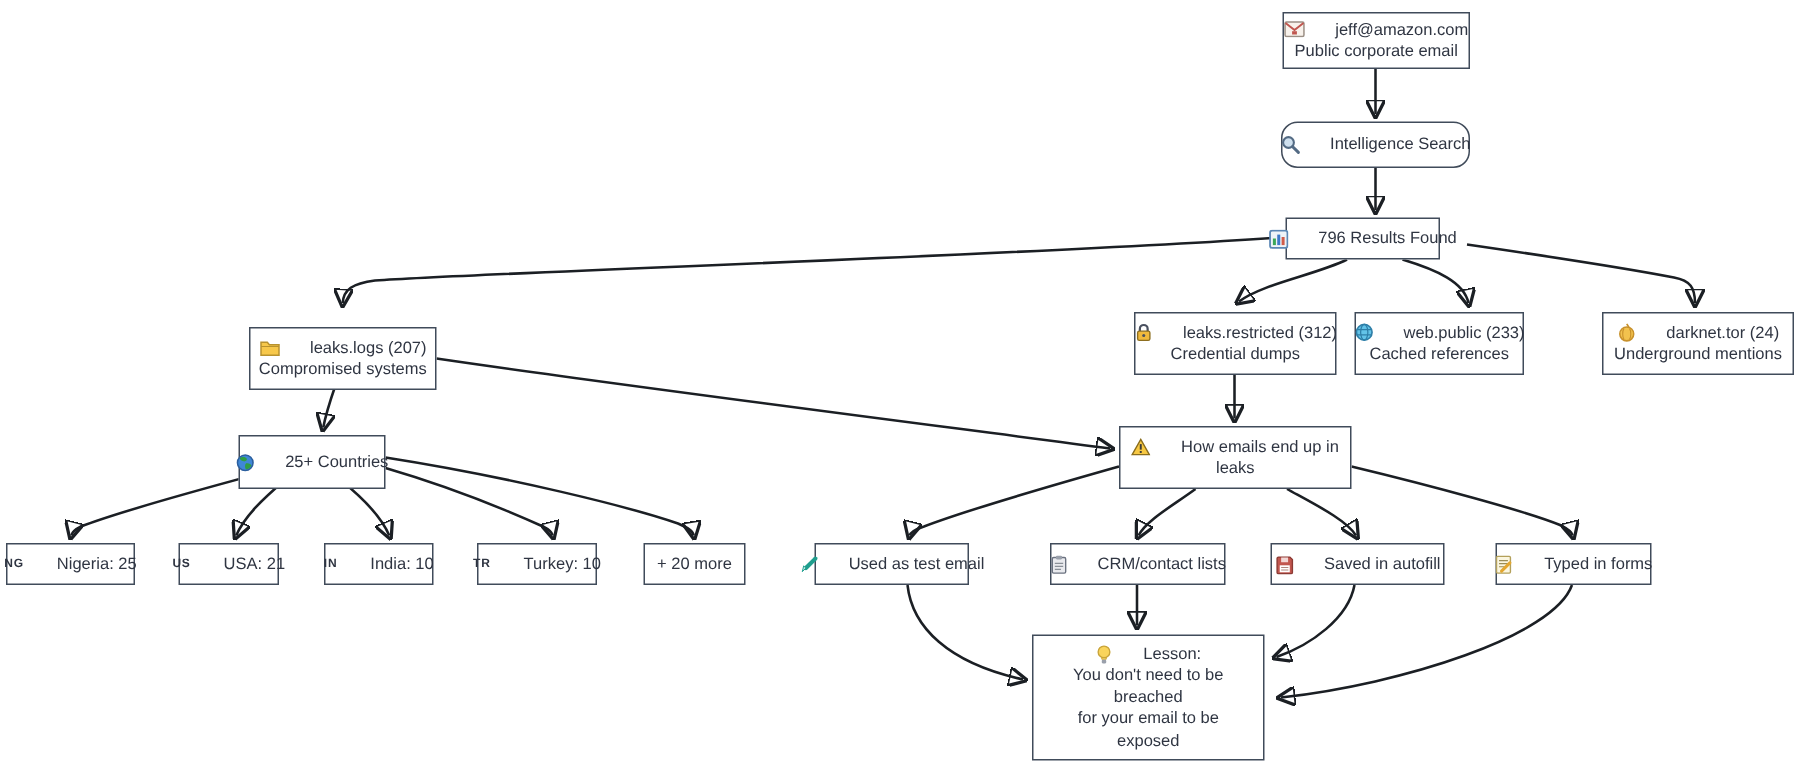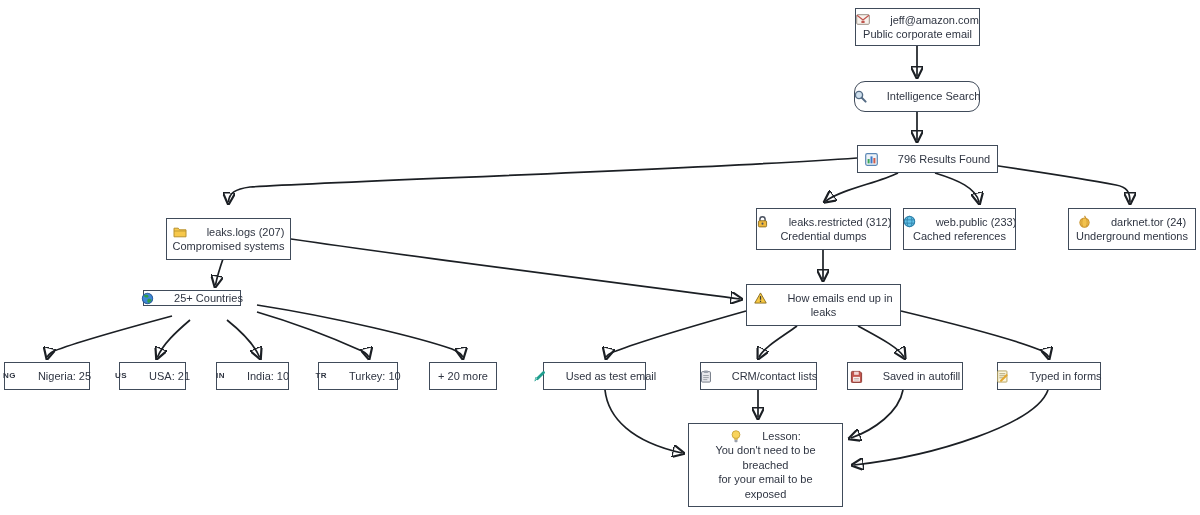--- a/index.html
+++ b/index.html
@@ -71,21 +71,21 @@
   <div class="node" style="left:854px;top:81px;width:126px;height:31px;border-radius:11px;">
     <div class="nline">
       <svg class="icon" width="13" height="13" viewBox="0 0 13 13">
         <circle cx="5" cy="5" r="3.6" fill="#cfe0ee" stroke="#546b84" stroke-width="1.4"></circle>
         <line x1="7.8" y1="7.8" x2="11.6" y2="11.6" stroke="#546b84" stroke-width="2" stroke-linecap="round"></line>
       </svg>
       <span>Intelligence Search</span>
     </div>
   </div>
 
-  <div class="node" style="left:857px;top:145px;width:141px;height:28px;">
+  <div class="node" style="left:857px;top:145px;width:103px;height:28px;">
     <div class="nline">
       <svg class="icon" width="13" height="13" viewBox="0 0 13 13">
         <rect x="0.7" y="0.7" width="11.6" height="11.6" rx="1.5" fill="#eef3f8" stroke="#5b87b5" stroke-width="1.2"></rect>
         <rect x="2.6" y="6" width="2" height="4.4" fill="#3aa657"></rect>
         <rect x="5.5" y="3.4" width="2" height="7" fill="#3c78c8"></rect>
         <rect x="8.4" y="5" width="2" height="5.4" fill="#d05c4a"></rect>
       </svg>
       <span>796 Results Found</span>
     </div>
   </div>
@@ -140,21 +140,21 @@
         <path d="M5,4.4 C3.8,6 3.8,10.4 5,12" fill="none" stroke="#c8912c" stroke-width="0.8"></path>
         <path d="M9,4.4 C10.2,6 10.2,10.4 9,12" fill="none" stroke="#c8912c" stroke-width="0.8"></path>
       </svg>
       <span>darknet.tor (24)</span>
     </div>
     <div class="nline">
         <span>Underground mentions</span>
       </div>
   </div>
 
-  <div class="node" style="left:143px;top:290px;width:98px;height:16px;">
+  <div class="node" style="left:159px;top:290px;width:98px;height:36px;">
     <div class="nline">
       <svg class="icon" width="13" height="13" viewBox="0 0 14 14">
         <circle cx="7" cy="7" r="5.6" fill="#3f87d6" stroke="#2c5f9e" stroke-width="1.1"></circle>
         <path d="M3,4 C4.5,2.5 7,2.6 8,4 C8.6,5 7.4,6.2 6,6 C4.6,5.8 3.6,5.2 3,4 z" fill="#2f9e44"></path>
         <path d="M7.6,7.4 C9.4,7 11.2,7.8 11.4,9 C10.6,10.8 8.8,11.9 7.4,11.6 C6.6,10.4 6.6,8.4 7.6,7.4 z" fill="#2f9e44"></path>
       </svg>
       <span>25+ Countries</span>
     </div>
   </div>
 

